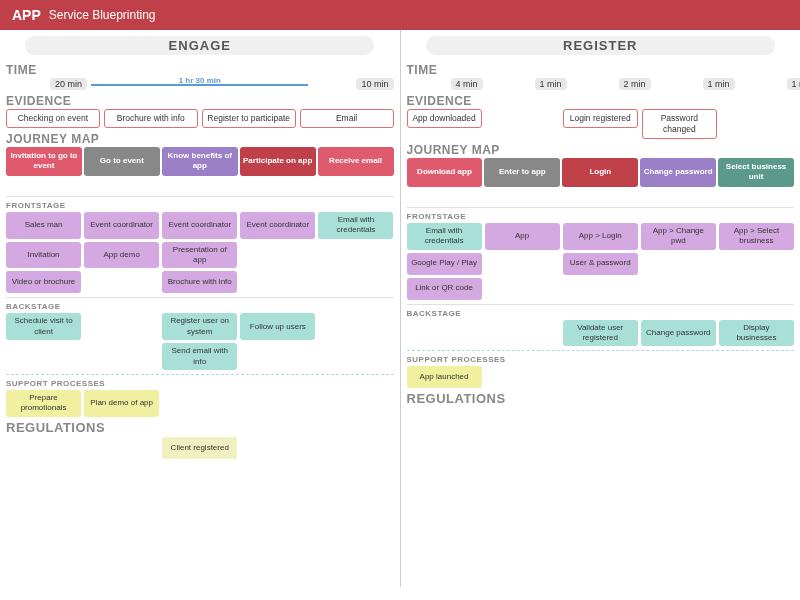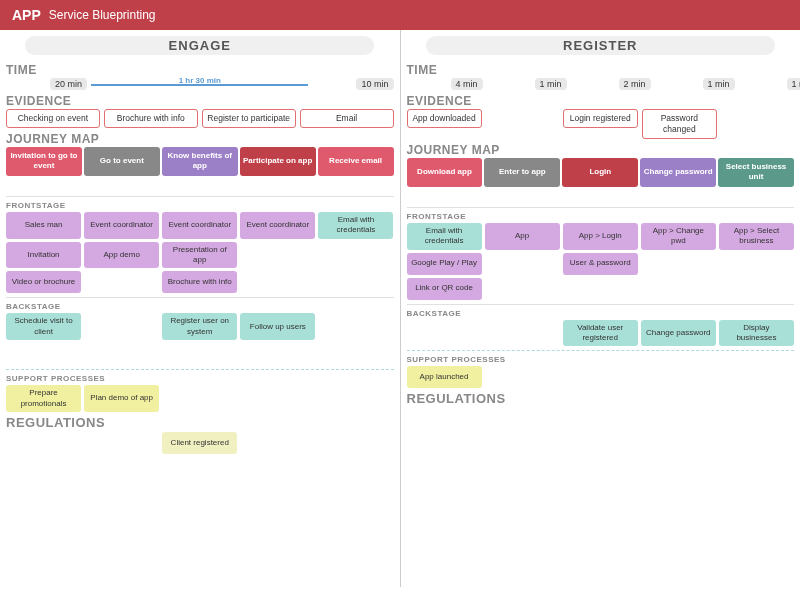--- a/index.html
+++ b/index.html
@@ -355,20 +355,21 @@
     <div class="bs-row">
       <div class="bs-box">Schedule visit to client</div>
       <div class="bs-box-empty bs-box" style="background:transparent;border:none;"></div>
       <div class="bs-box">Register user on system</div>
       <div class="bs-box">Follow up users</div>
       <div class="bs-box-empty bs-box" style="background:transparent;border:none;"></div>
     </div>
     <div class="bs-row">
       <div class="bs-box-empty bs-box" style="background:transparent;border:none;"></div>
       <div class="bs-box-empty bs-box" style="background:transparent;border:none;"></div>
+      <div class="bs-box">Send email with info</div>
       <div class="bs-box-empty bs-box" style="background:transparent;border:none;"></div>
       <div class="bs-box-empty bs-box" style="background:transparent;border:none;"></div>
     </div>
 
     <hr class="divider-dashed">
 
     <div class="support-label">SUPPORT PROCESSES</div>
     <div class="sp-row">
       <div class="sp-box">Prepare promotionals</div>
       <div class="sp-box">Plan demo of app</div>

